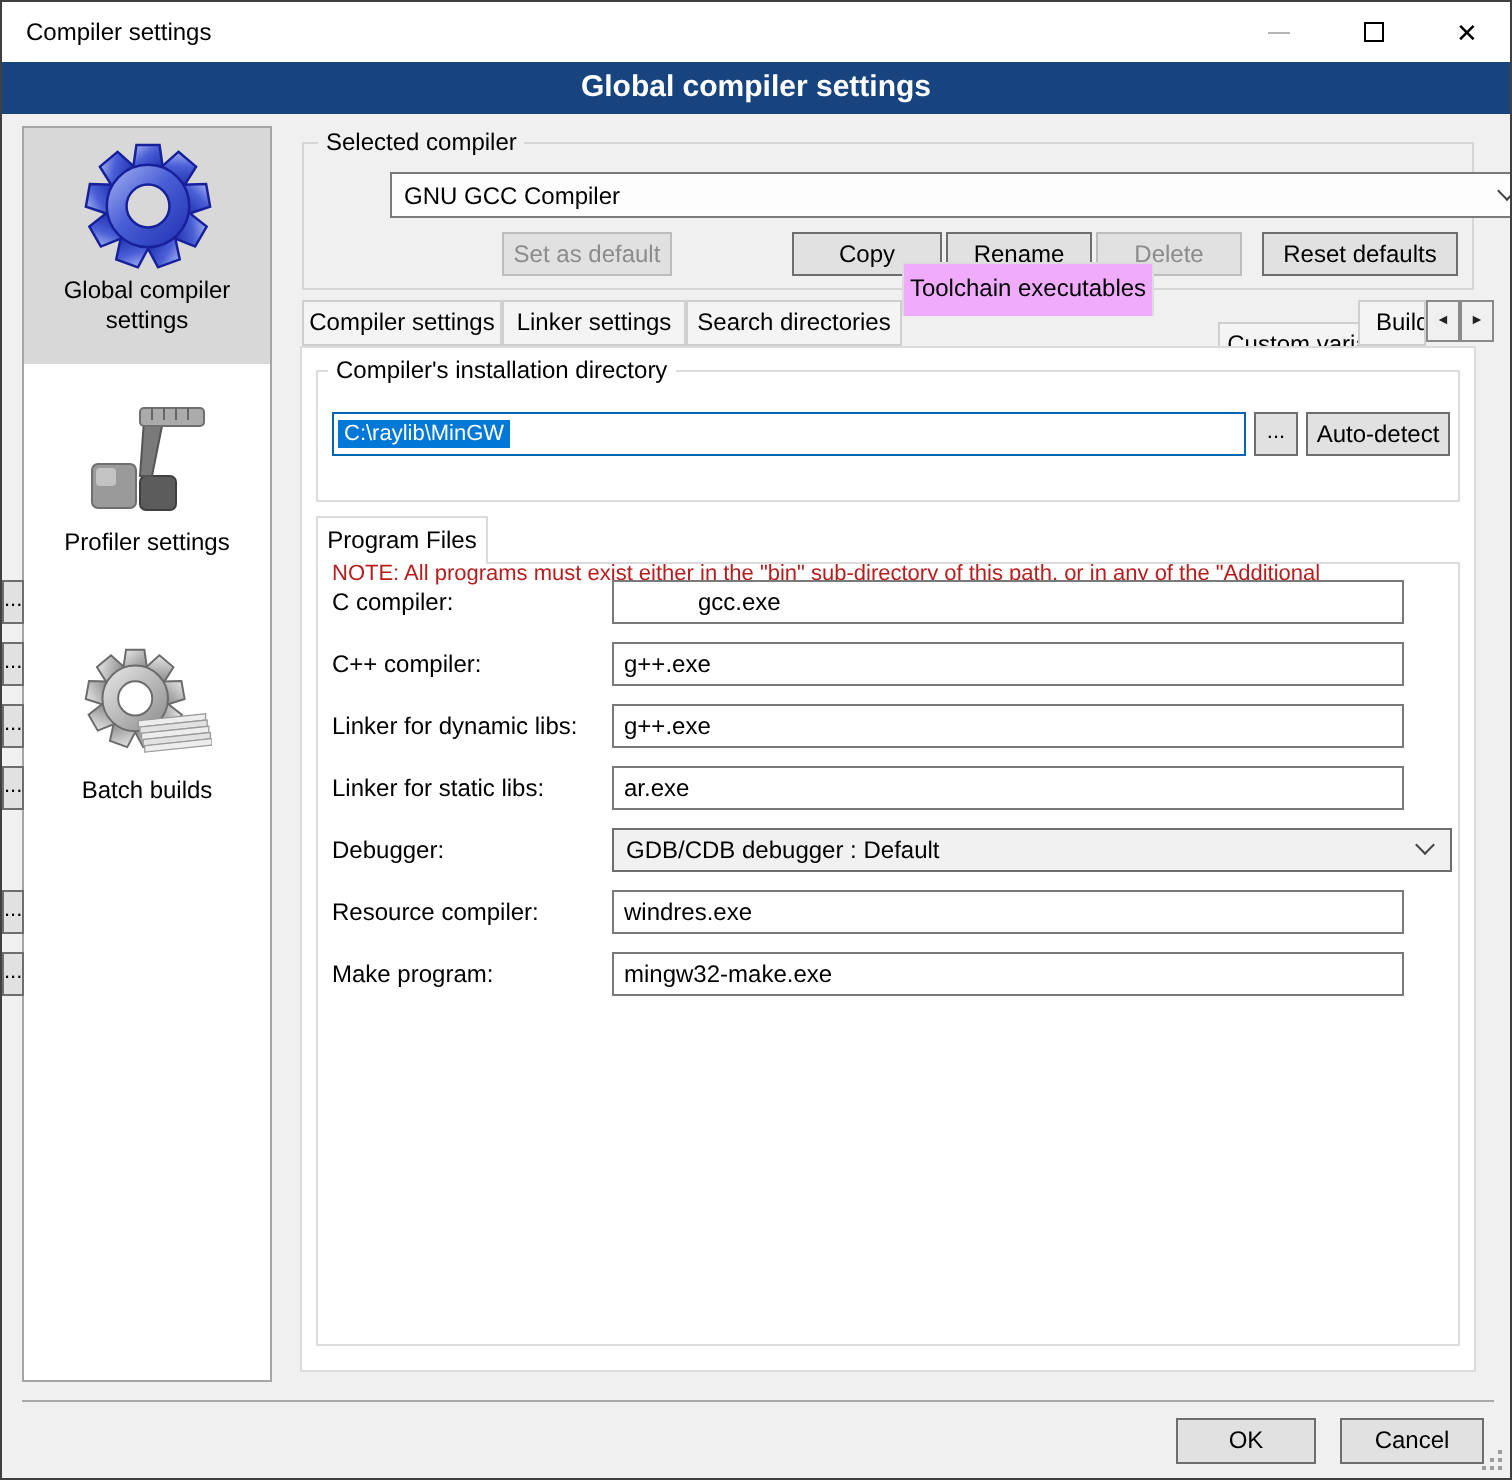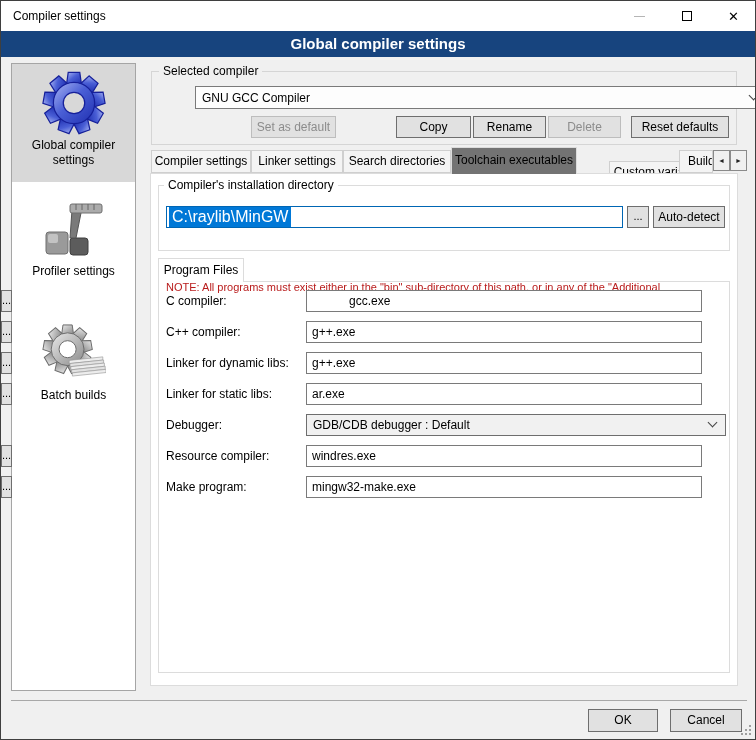--- a/index.html
+++ b/index.html
@@ -41,22 +41,22 @@
 
   
   .btn { position:absolute; height:22px; background:#E1E1E1; border:1px solid #6E6E6E;
          font-size:12px; text-align:center; line-height:20px; font-family:"Liberation Sans",sans-serif; }
   .btn.disabled { border-color:#BDBDBD; color:#8C8C8C; }
   .btn.small { font-size:11px; line-height:18px; }
 
   
   .tab { position:absolute; background:#F4F4F4; border:1px solid #CFCFCF; font-size:12px;
          text-align:center; overflow:hidden; white-space:nowrap; height:23px; line-height:21px; top:149px; }
-  .tab.selected { background:#737373; border-color:#DCDCDC; border-bottom:none; height:27px;
-                  top:146px; line-height:25px; z-index:3; }
+  .tab.selected { background:#f0abfc; border-color:#DCDCDC; border-bottom:none; height:27px;
+                  top:130px; line-height:25px; z-index:3; }
   .tab-scroll { position:absolute; top:149px; width:17px; height:21px; background:#F0F0F0;
                 border:1px solid #8A8A8A; font-size:7px; text-align:center; line-height:19px; color:#222; z-index:4; }
 
   .tab-page { position:absolute; left:149px; top:172px; width:588px; height:513px;
               background:#FFF; border:1px solid #DCDCDC; z-index:1; }
 
   
   .subtab { position:absolute; background:#F2F2F2; border:1px solid #CFCFCF; font-size:12px;
             text-align:center; height:22px; line-height:20px; top:259px; }
   .subtab.selected { background:#FFF; border-color:#DCDCDC; border-bottom:none; height:24px;
@@ -66,21 +66,21 @@
 
   
   .field-label { position:absolute; left:165px; font-size:12px; }
   .field-input { position:absolute; left:305px; width:396px; height:22px; background:#FFF;
                  border:1px solid #7A7A7A; font-size:12px; padding:0 5px;
                  font-family:"Liberation Sans",sans-serif; }
 
   
   .dir-box { position:absolute; left:165px; top:205px; width:457px; height:22px; background:#FFF;
              border:1px solid #0066B4; display:flex; align-items:center; padding-left:2px; }
-  .dir-sel { background:#0078D7; color:#FFF; padding:1px 3px; font-size:16px; }
+  .dir-sel { background:#0078D7; color:#FFF; padding:1px 3px; font-size:11px; }
 
   .note { position:absolute; left:165px; top:232px; width:564px; color:#b91c1c; font-size:11px;
           white-space:nowrap; overflow:hidden;margin-top:48px; }
 
   .footer-sep { position:absolute; left:10px; top:699px; width:736px; height:1px; background:#A8A8A8; }
   .grip { position:absolute; right:3px; bottom:3px; }
 </style>
 </head>
 <body>
 

